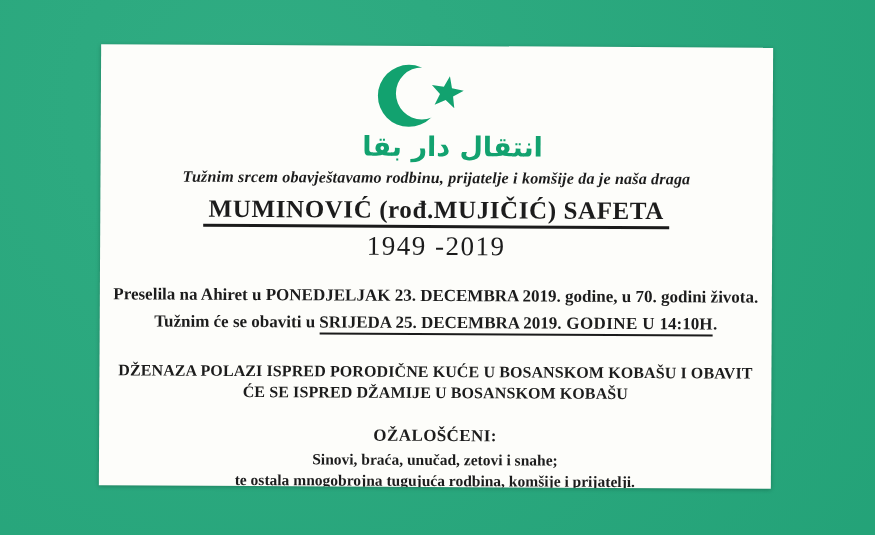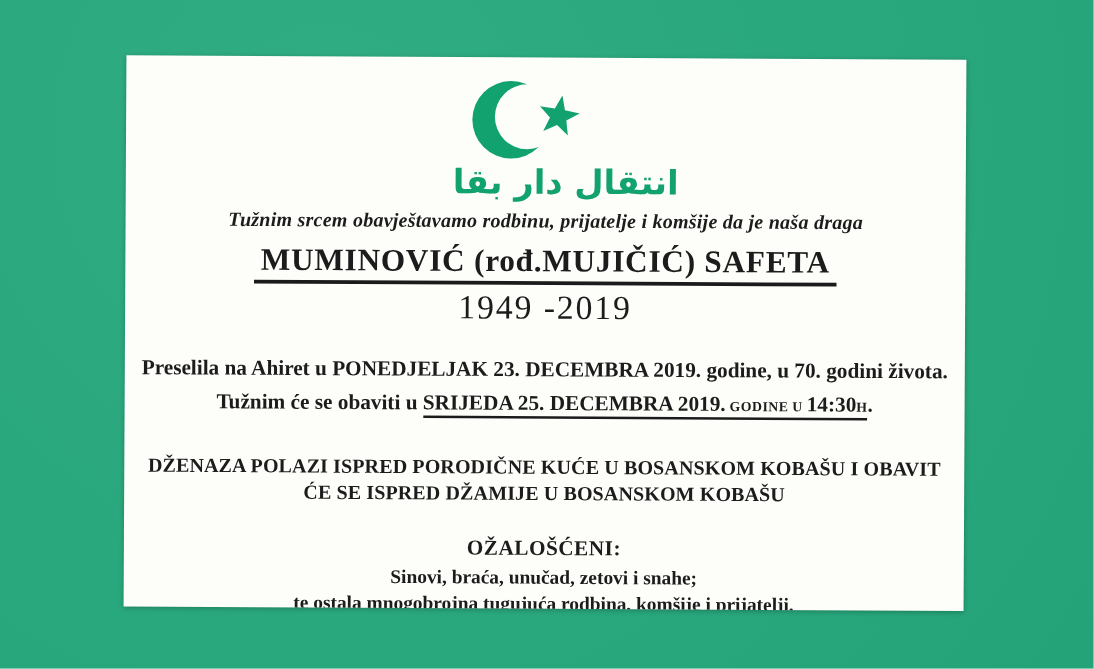--- a/index.html
+++ b/index.html
@@ -76,21 +76,21 @@
     line-height: 27px;
   }
   .death-block .line {
     white-space: nowrap;
   }
   .underline-group {
     border-bottom: 2px solid #1b1b1b;
     padding-bottom: 1px;
   }
   .small-caps {
-    font-size: 11px;
+    font-size: 17px;
     letter-spacing: 0.4px;
   }
   .procession {
     margin: 25px auto 0;
     max-width: 648px;
     font-weight: bold;
     font-size: 16px;
     line-height: 21px;
     letter-spacing: 0.1px;
   }
@@ -129,21 +129,21 @@
 
     <div class="name-line">
       <span class="name">MUMINOVIĆ (rođ.MUJIČIĆ) SAFETA</span>
     </div>
 
     <div class="years">1949 -2019</div>
 
     <div class="death-block">
       <div class="line">Preselila na Ahiret u PONEDJELJAK 23. DECEMBRA 2019. godine, u 70. godini života.</div>
       <div class="line">
-        <span>Tužnim će se obaviti u </span><span class="underline-group"><span>SRIJEDA 25. DECEMBRA 2019.</span><span class="small-caps"> GODINE U </span><span>14:30</span><span class="small-caps">H</span></span><span>.</span>
+        <span>Tužnim će se obaviti u </span><span class="underline-group"><span>SRIJEDA 25. DECEMBRA 2019.</span><span class="small-caps"> GODINE U </span><span>14:10</span><span class="small-caps">H</span></span><span>.</span>
       </div>
     </div>
 
     <div class="procession">DŽENAZA POLAZI ISPRED PORODIČNE KUĆE U BOSANSKOM KOBAŠU I OBAVIT ĆE SE ISPRED DŽAMIJE U BOSANSKOM KOBAŠU</div>
 
     <div class="mourners">
       <div class="mourners-label">OŽALOŠĆENI:</div>
       <div class="mourners-line first">Sinovi, braća, unučad, zetovi i snahe;</div>
       <div class="mourners-line">te ostala mnogobrojna tugujuća rodbina, komšije i prijatelji.</div>
     </div>

